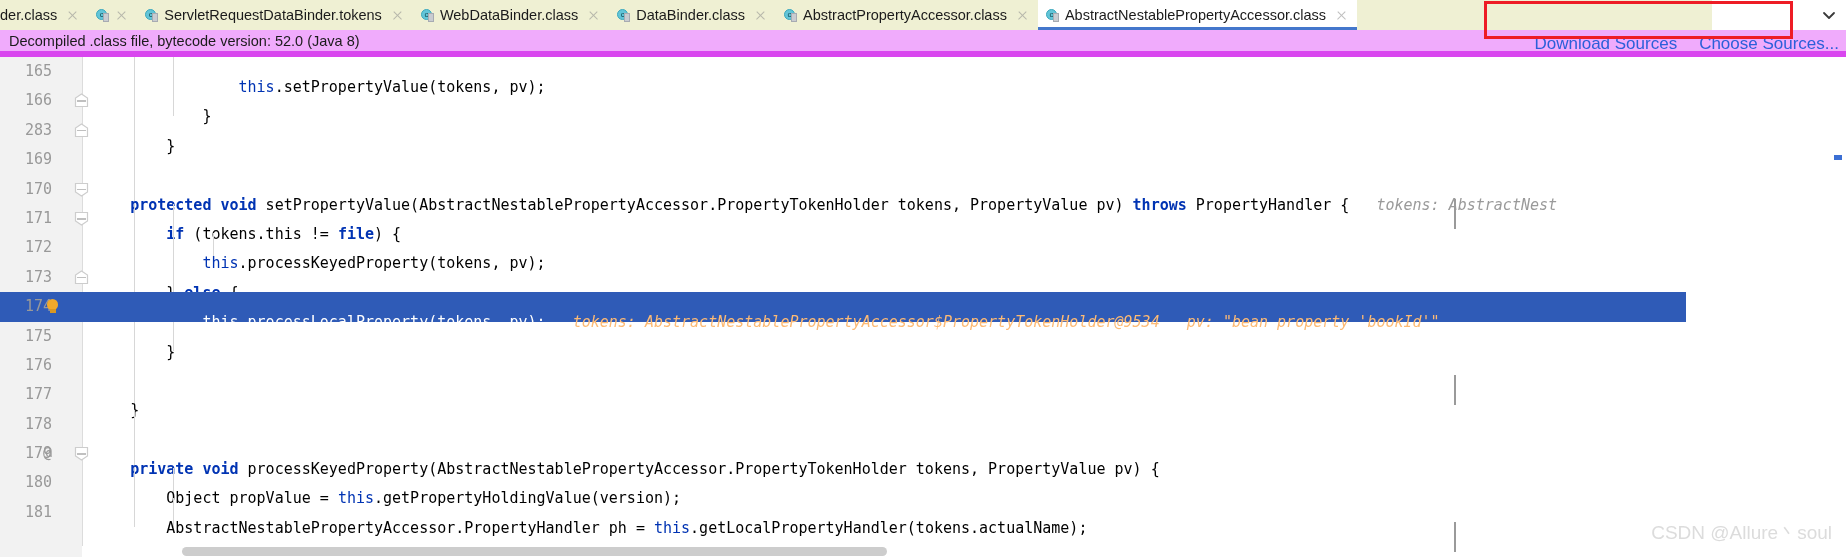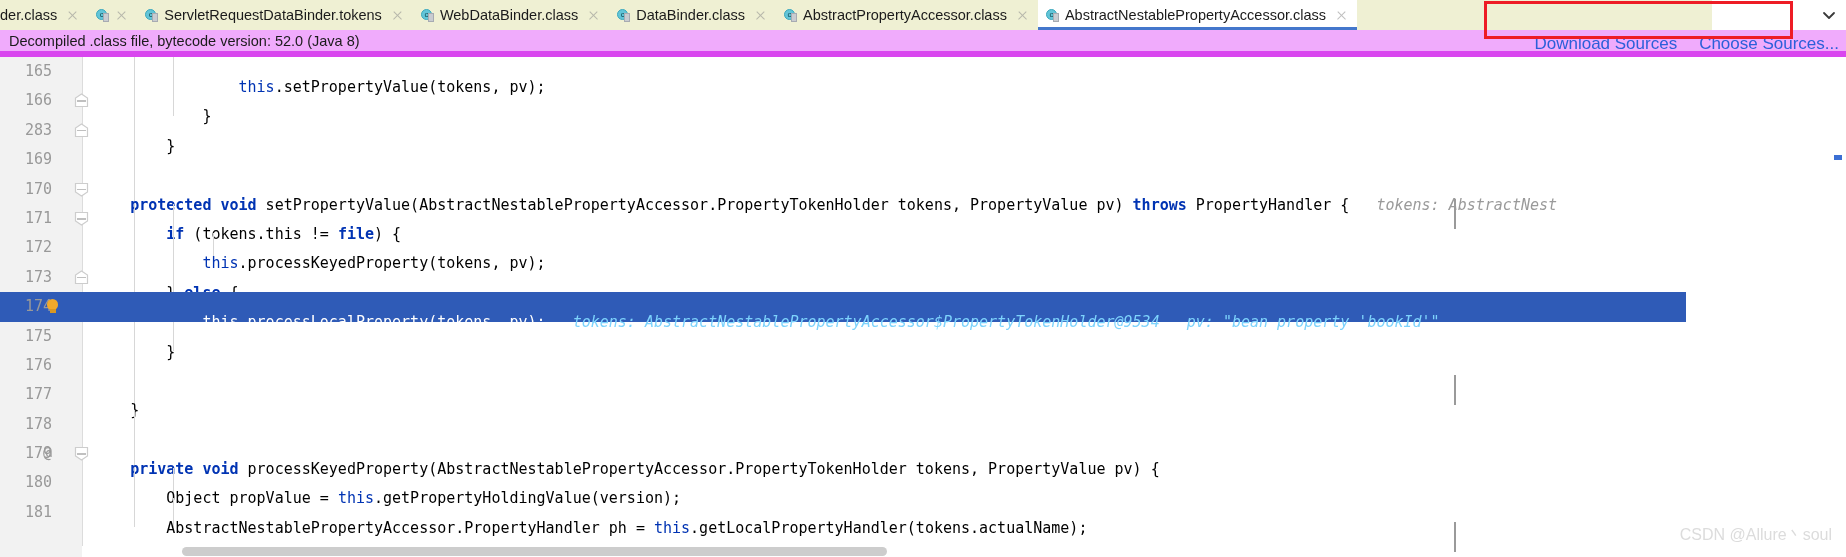--- a/index.html
+++ b/index.html
@@ -138,21 +138,21 @@
     color:#000000;white-space:pre;
   }
   .kw{color:#0033b3;font-weight:700;}
   .this{color:#0033b3;}
   .hint{color:#9a9a9a;font-style:italic;}
 
   
   .row.sel{background:#2f5bb7;}
   .row.sel .code{color:#ffffff;}
   .row.sel .kw,.row.sel .this{color:#ffffff;}
-  .row.sel .hint{color:#7dd3fc;font-style:italic;}
+  .row.sel .hint{color:#fdba74;font-style:italic;}
   .sel-gutter{
     position:absolute;left:0;top:0;width:82px;height:29.4px;background:#2f5bb7;
   }
   .bulb{
     position:absolute;left:45px;top:7px;width:15px;height:16px;
   }
   .bulb .b{
     position:absolute;left:2px;top:0;width:11px;height:11px;border-radius:50% 50% 45% 45%;
     background:#f0a92b;
   }
@@ -179,21 +179,21 @@
   .hscroll-track{
     position:absolute;left:82px;bottom:0;right:0;height:11px;background:#ffffff;
   }
   .hscroll-thumb{
     position:absolute;left:100px;bottom:1px;width:705px;height:9px;background:#cdcdcd;border-radius:5px;
   }
 
   
   .watermark{
     position:absolute;right:14px;bottom:11px;
-    font-size:16px;color:#dcdcdc;
+    font-size:19px;color:#dcdcdc;
     font-family:"Liberation Sans",sans-serif;
     white-space:nowrap;user-select:none;
   }
 </style>
 </head>
 <body>
 
 <div class="app">
 
   <div class="tabbar" id="tabbar">

